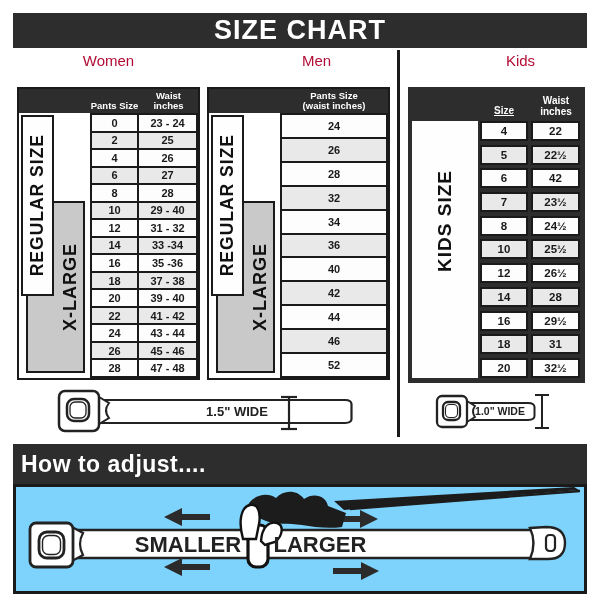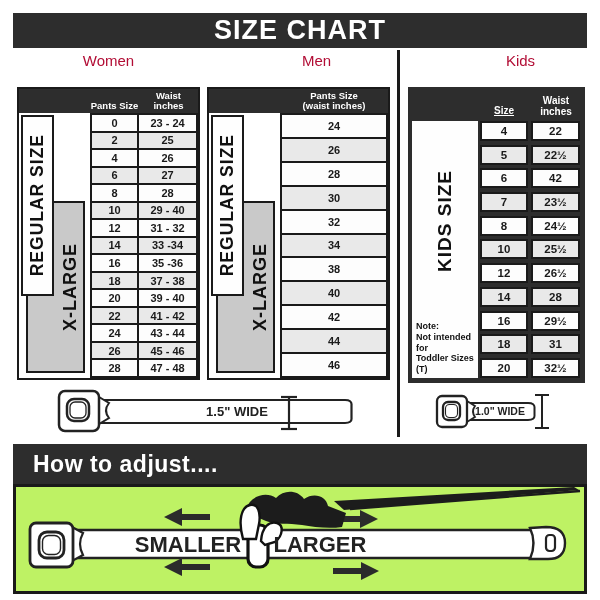--- a/index.html
+++ b/index.html
@@ -45,22 +45,22 @@
   .krow{display:flex;height:20px;}
   .kcell{border:2px solid var(--ink);background:#fdfdfd;display:flex;align-items:center;
          justify-content:center;font-weight:bold;font-size:11.5px;box-sizing:border-box;}
   .krow:nth-child(even) .kcell{background:var(--rowalt);}
   .ksize{width:48px;}
   .kwaist{flex:1;margin-left:3px;}
   .divider{left:397px;top:50px;width:3px;height:387px;background:var(--ink);}
   
   .adjustbar{left:13px;top:444px;width:574px;height:40px;background:var(--dark);
              display:flex;align-items:center;}
-  .adjustbar span{color:#fff;font-weight:bold;font-size:23px;padding-left:8px;letter-spacing:0.5px;margin-left:12px;}
-  .adjustbox{left:13px;top:484px;width:574px;height:110px;background:#bef264;
+  .adjustbar span{color:#fff;font-weight:bold;font-size:23px;padding-left:8px;letter-spacing:0.5px;}
+  .adjustbox{left:13px;top:484px;width:574px;height:110px;background:#7dd3fc;
              border:3px solid var(--ink);box-sizing:border-box;}
   svg{display:block;}
   svg text{font-family:"Liberation Sans",sans-serif;font-weight:bold;fill:#222;}
 </style>
 </head>
 <body>
 
 <div id="canvas">
 
   <div class="abs titlebar">
@@ -173,61 +173,56 @@
           <div class="trow">
             <div class="cell cfull">24</div>
           </div>
           <div class="trow">
             <div class="cell cfull">26</div>
           </div>
           <div class="trow">
             <div class="cell cfull">28</div>
           </div>
           <div class="trow">
-            <div class="cell cfull">30</div>
-          </div>
-          <div class="trow">
             <div class="cell cfull">32</div>
           </div>
           <div class="trow">
             <div class="cell cfull">34</div>
           </div>
           <div class="trow">
-            <div class="cell cfull">38</div>
+            <div class="cell cfull">36</div>
           </div>
           <div class="trow">
             <div class="cell cfull">40</div>
           </div>
           <div class="trow">
             <div class="cell cfull">42</div>
           </div>
           <div class="trow">
             <div class="cell cfull">44</div>
           </div>
           <div class="trow">
             <div class="cell cfull">46</div>
+          </div>
+          <div class="trow">
+            <div class="cell cfull">52</div>
           </div>
         </div>
     </div>
   </div>
 
   <div class="abs ktable">
     <div class="h" style="left:72px;width:48px;top:19px;text-decoration:underline;">Size</div>
     <div class="h" style="left:124px;width:48px;top:9px;">
       <div>Waist</div>
       <div>inches</div>
     </div>
     <div class="kwhite">
       <div class="kside">
         <span class="vtext" style="font-size:19px;">KIDS SIZE</span>
-      </div>
-      <div class="knote">
-        <div>Note:</div>
-        <div>Not intended for</div>
-        <div>Toddler Sizes (T)</div>
       </div>
     </div>
     <div class="krows">
         <div class="krow">
           <div class="kcell ksize">4</div>
           <div class="kcell kwaist">22</div>
         </div>
         <div class="krow">
           <div class="kcell ksize">5</div>
           <div class="kcell kwaist">22½</div>

